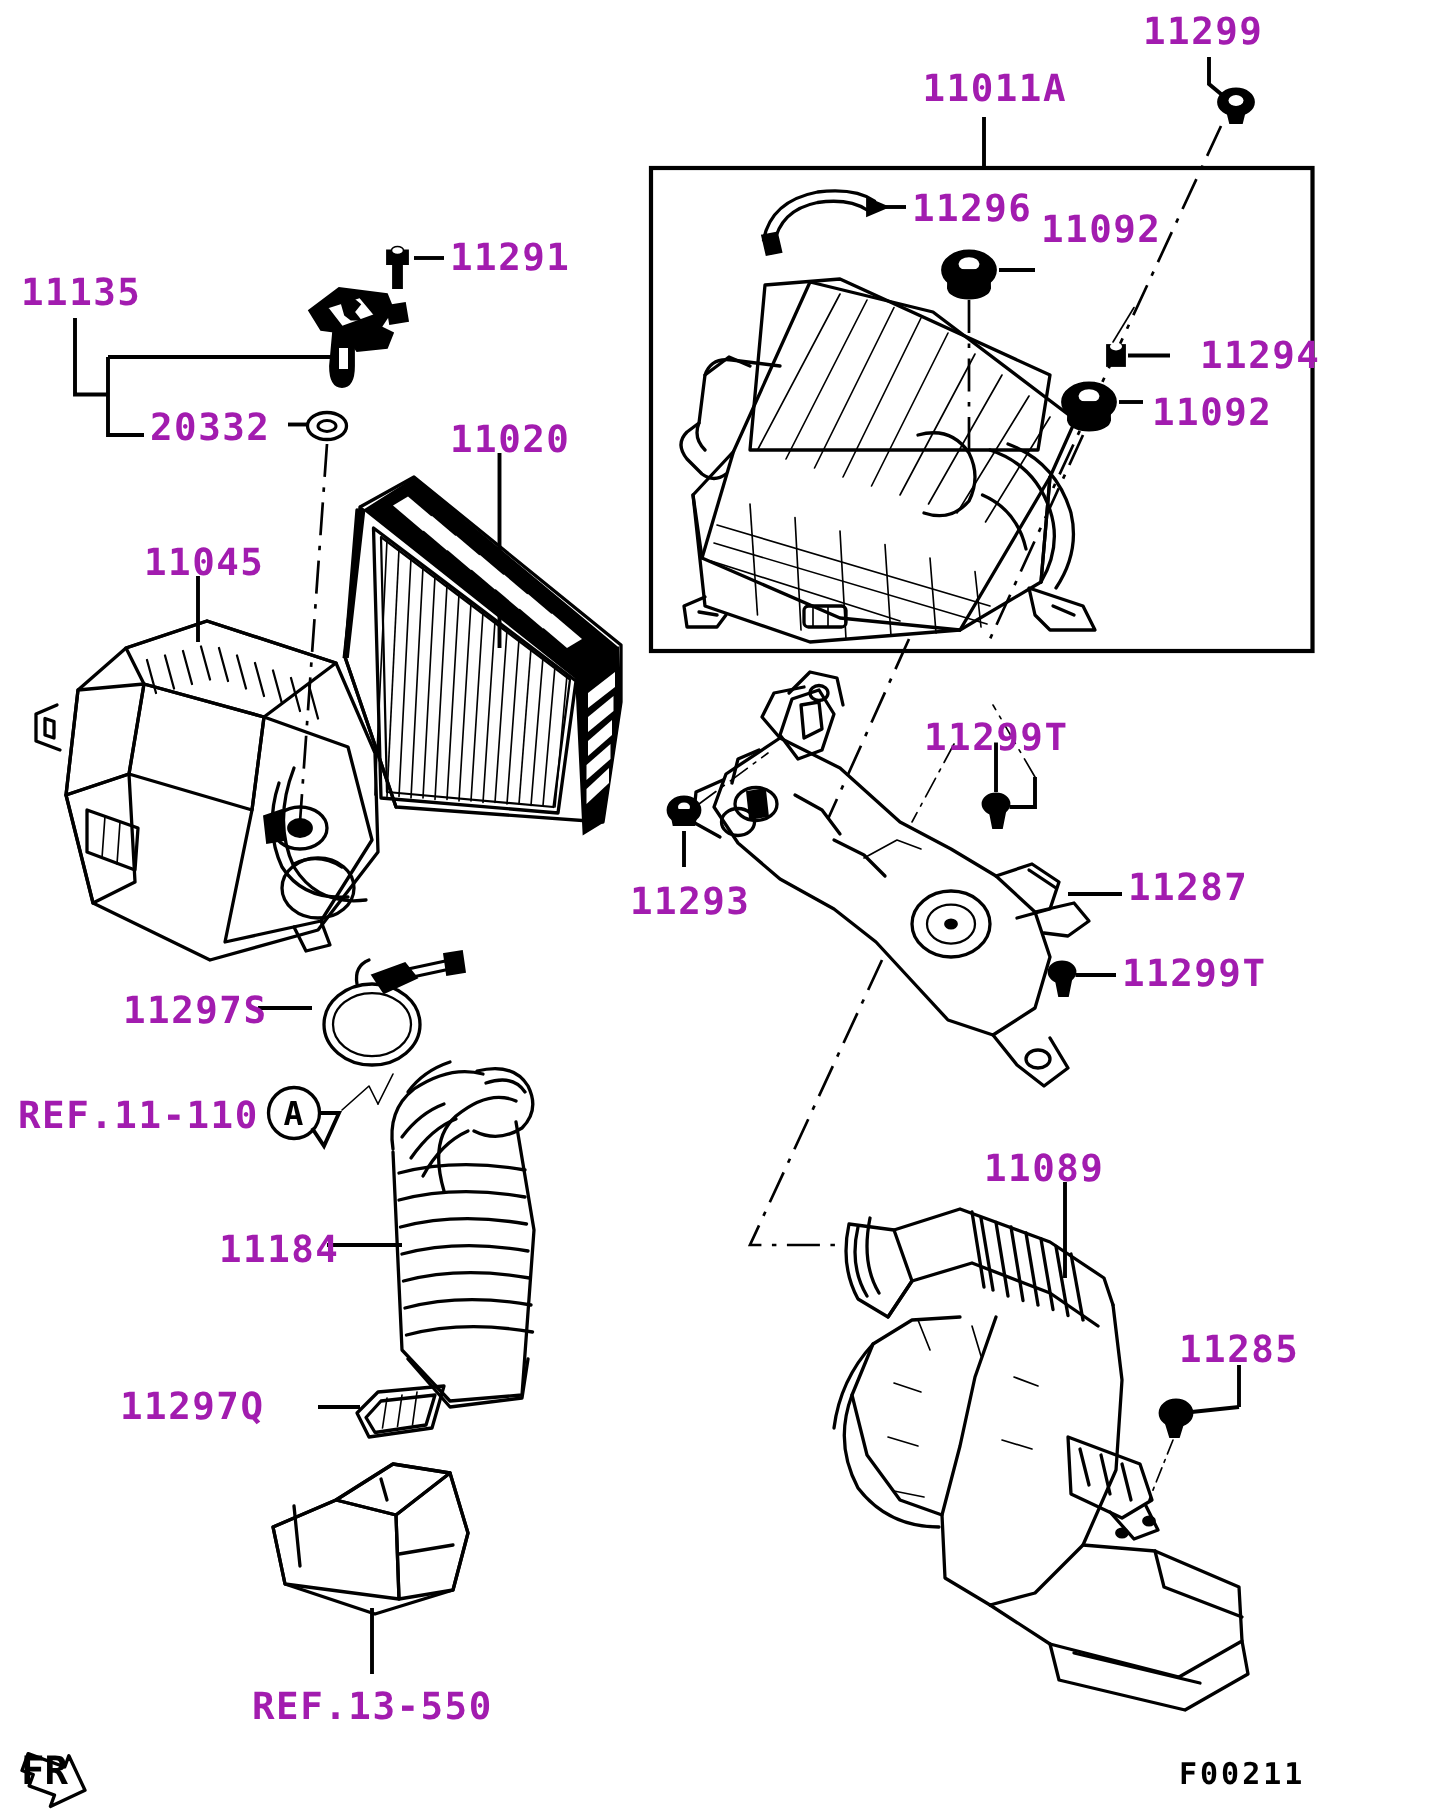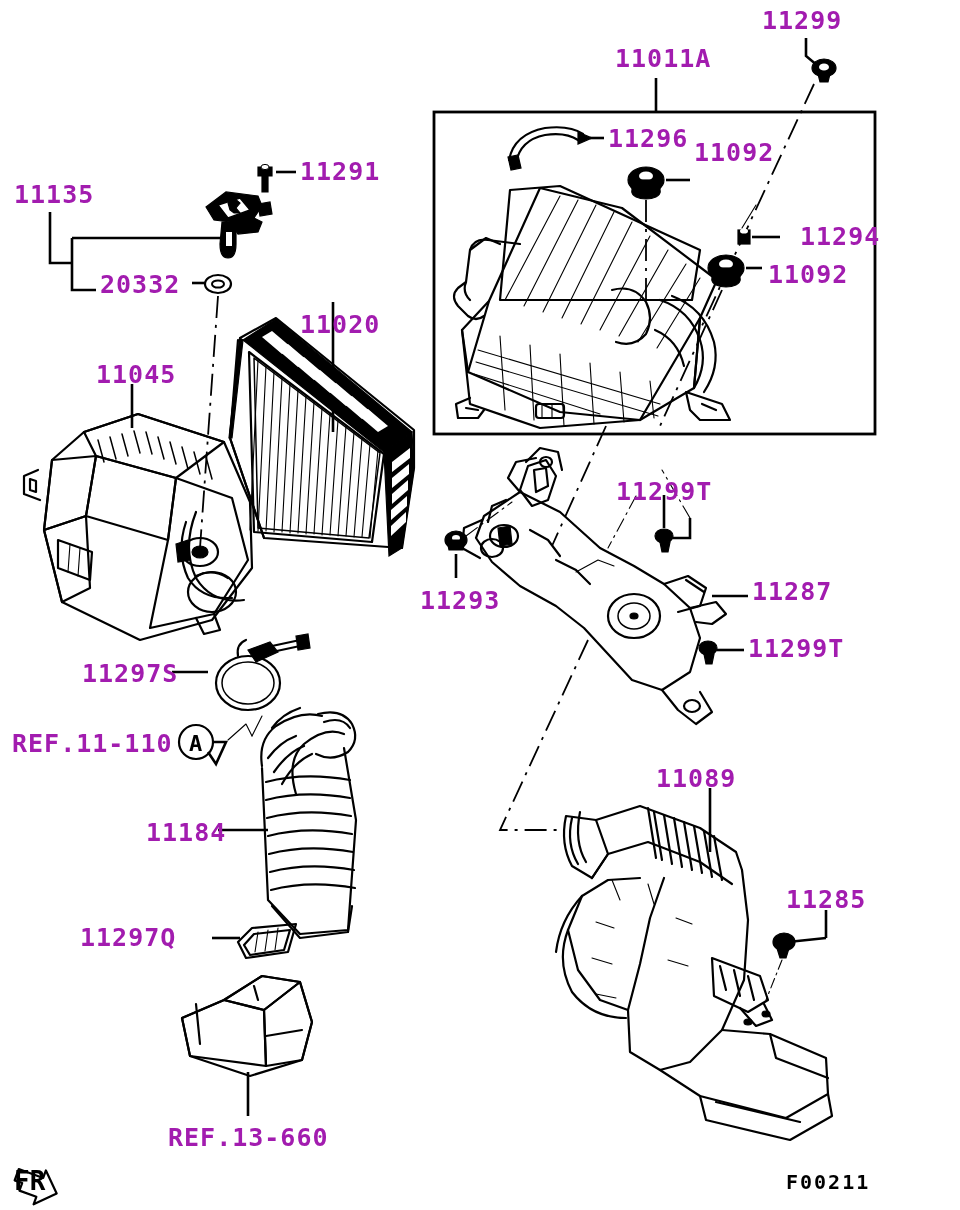--- a/index.html
+++ b/index.html
@@ -510,35 +510,35 @@
   <div class="lbl" style="left:800px; top:224px;">11294</div>
 
   <div class="lbl" style="left:768px; top:262px;">11092</div>
 
   <div class="lbl" style="left:300px; top:159px;">11291</div>
 
   <div class="lbl" style="left:14px; top:182px;">11135</div>
 
   <div class="lbl" style="left:100px; top:272px;">20332</div>
 
-  <div class="lbl" style="left:300px; top:280px;margin-top:32px;">11020</div>
+  <div class="lbl" style="left:300px; top:280px;">11020</div>
 
   <div class="lbl" style="left:96px; top:362px;">11045</div>
 
   <div class="lbl" style="left:82px; top:661px;">11297S</div>
 
   <div class="lbl" style="left:12px; top:731px;">REF.11-110</div>
 
   <div class="amark" style="left:189px; top:731px;">A</div>
 
   <div class="lbl" style="left:146px; top:820px;">11184</div>
 
   <div class="lbl" style="left:80px; top:925px;">11297Q</div>
 
-  <div class="lbl" style="left:168px; top:1125px;">REF.13-660</div>
+  <div class="lbl" style="left:168px; top:1125px;">REF.13-550</div>
 
   <div class="lbl" style="left:616px; top:479px;">11299T</div>
 
   <div class="lbl" style="left:420px; top:588px;">11293</div>
 
   <div class="lbl" style="left:752px; top:579px;">11287</div>
 
   <div class="lbl" style="left:748px; top:636px;">11299T</div>
 
   <div class="lbl" style="left:656px; top:766px;">11089</div>

